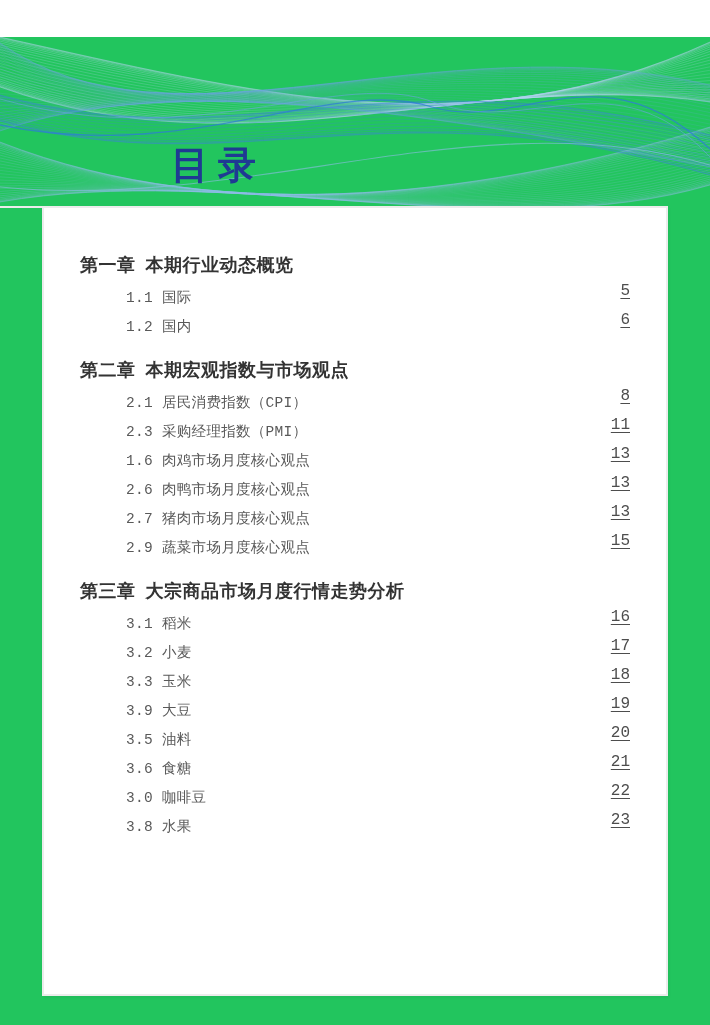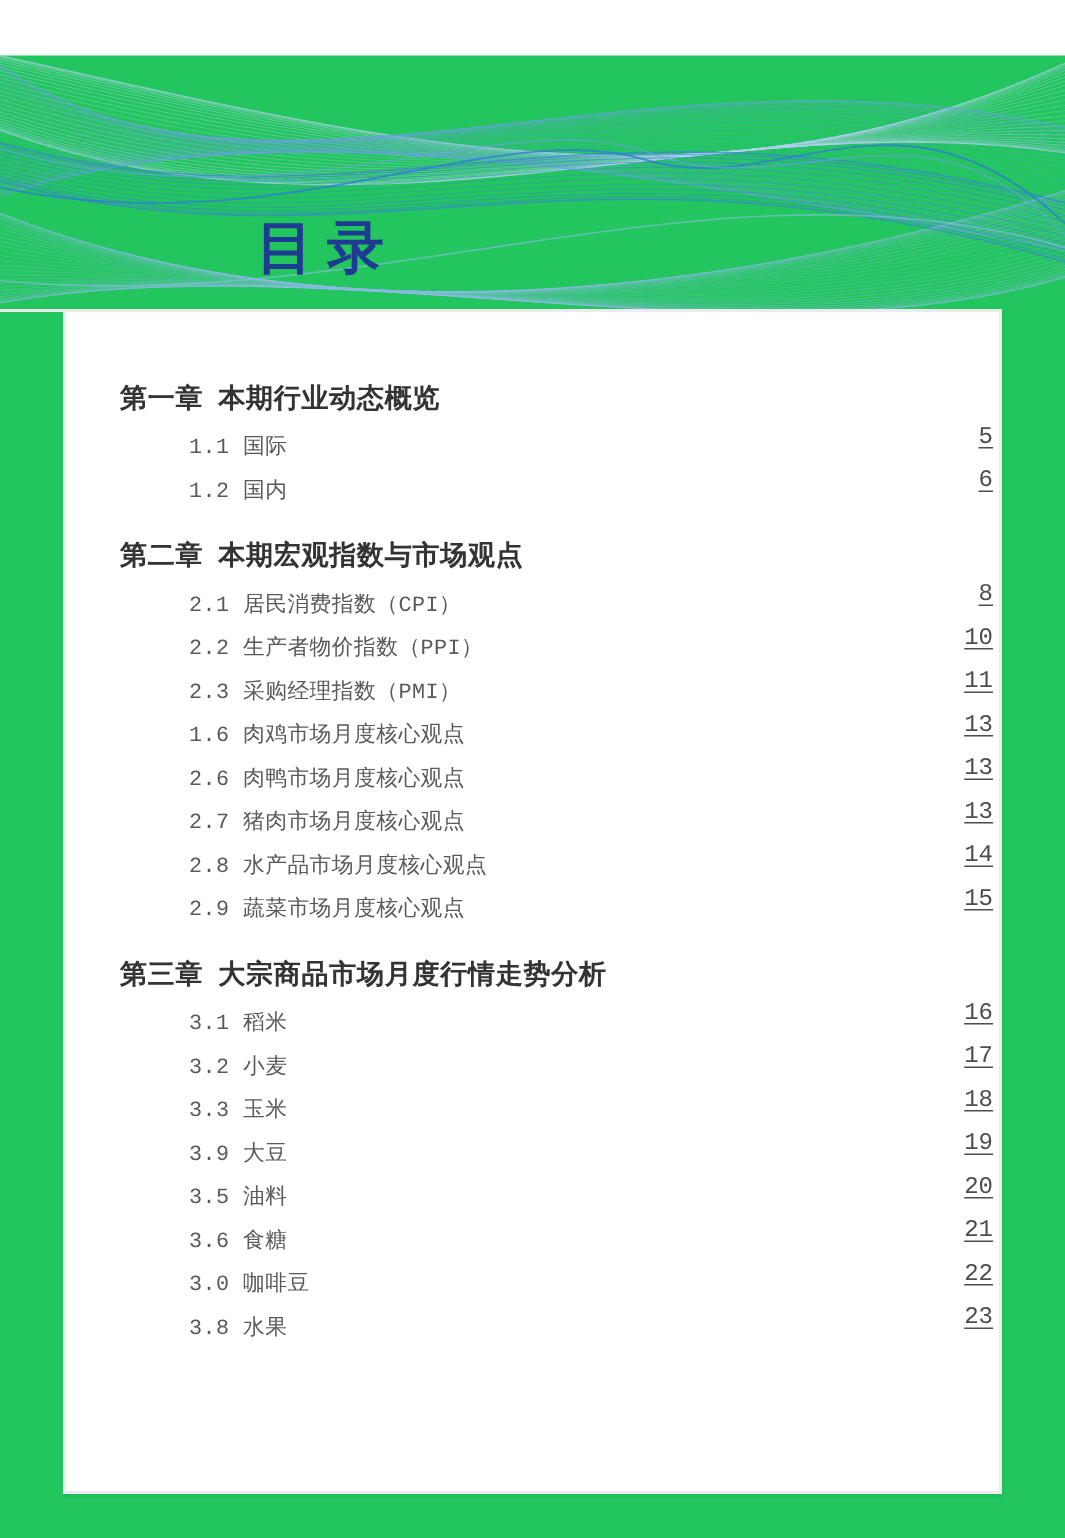--- a/index.html
+++ b/index.html
@@ -42,21 +42,21 @@
   }
 
   
   .toc-box {
     position: absolute;
     left: 42px; top: 169px;
     width: 626px; height: 790px;
     box-sizing: border-box;
     border: 2px solid #ececec;
     background: #ffffff;
-    padding: 45px 4px 0 36px;
+    padding: 45px 36px 0 36px;
     box-shadow: 1px 2px 3px rgba(0,0,0,0.05);
   }
 
   .chapter-heading {
     font-size: 18px;
     font-weight: bold;
     color: #333333;
     line-height: 25px;
     letter-spacing: 0.5px;
     margin: 16px 0 6px 0;
@@ -231,44 +231,36 @@
 
     <div class="chapter-heading">
       <span class="chapter-num">第二章</span><span>本期宏观指数与市场观点</span>
     </div>
     <div class="toc-items">
       <div class="toc-row">
         <span class="item-label">2.1 居民消费指数（CPI）</span>
         <span class="item-page">8</span>
       </div>
       <div class="toc-row">
-        <span class="item-label">2.2 生产者物价指数（PPI）</span>
-        <span class="item-page">10</span>
-      </div>
-      <div class="toc-row">
         <span class="item-label">2.3 采购经理指数（PMI）</span>
         <span class="item-page">11</span>
       </div>
       <div class="toc-row">
         <span class="item-label">1.6 肉鸡市场月度核心观点</span>
         <span class="item-page">13</span>
       </div>
       <div class="toc-row">
         <span class="item-label">2.6 肉鸭市场月度核心观点</span>
         <span class="item-page">13</span>
       </div>
       <div class="toc-row">
         <span class="item-label">2.7 猪肉市场月度核心观点</span>
         <span class="item-page">13</span>
       </div>
       <div class="toc-row">
-        <span class="item-label">2.8 水产品市场月度核心观点</span>
-        <span class="item-page">14</span>
-      </div>
-      <div class="toc-row">
         <span class="item-label">2.9 蔬菜市场月度核心观点</span>
         <span class="item-page">15</span>
       </div>
     </div>
 
     <div class="chapter-heading">
       <span class="chapter-num">第三章</span><span>大宗商品市场月度行情走势分析</span>
     </div>
     <div class="toc-items">
       <div class="toc-row">

